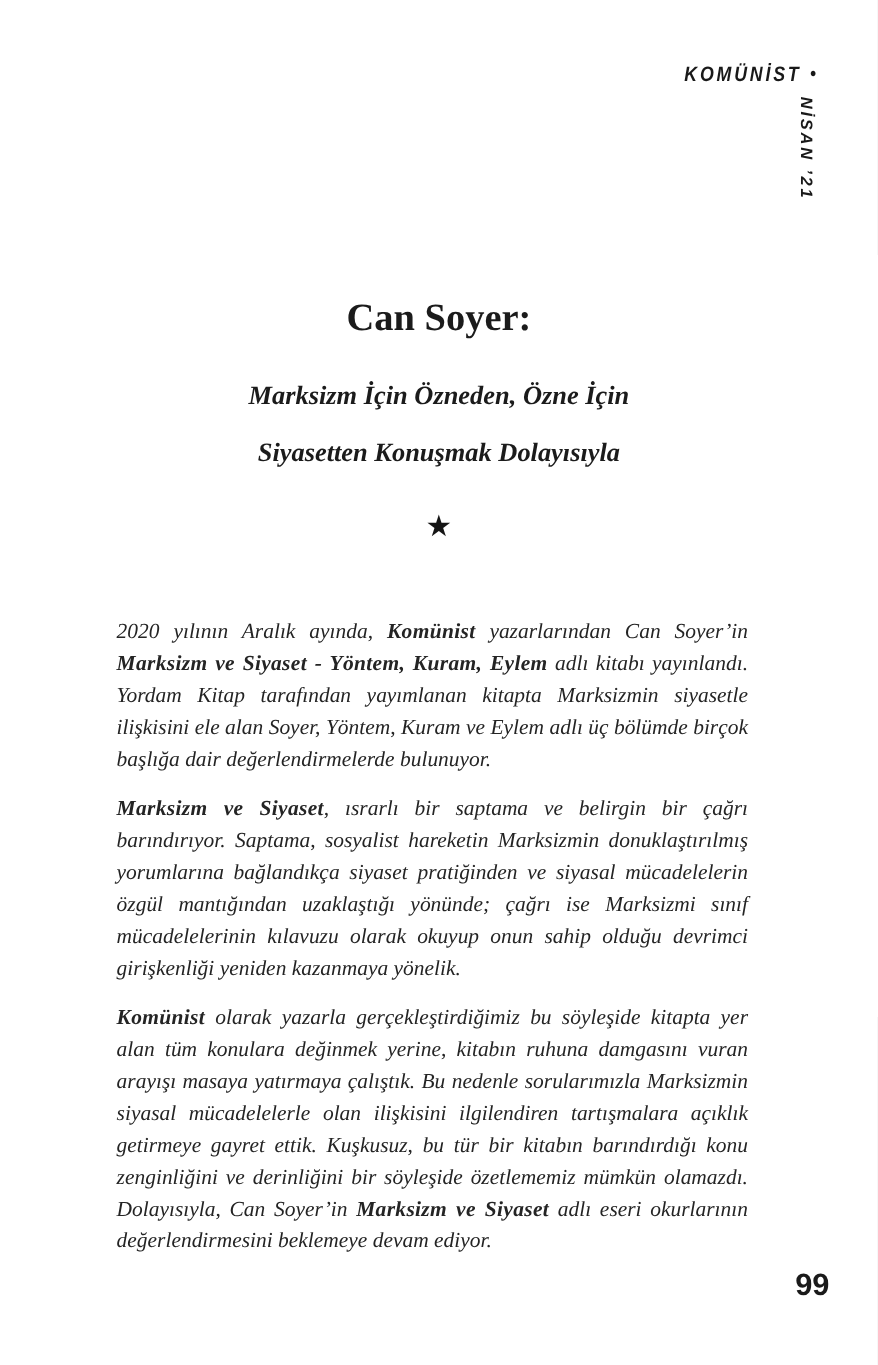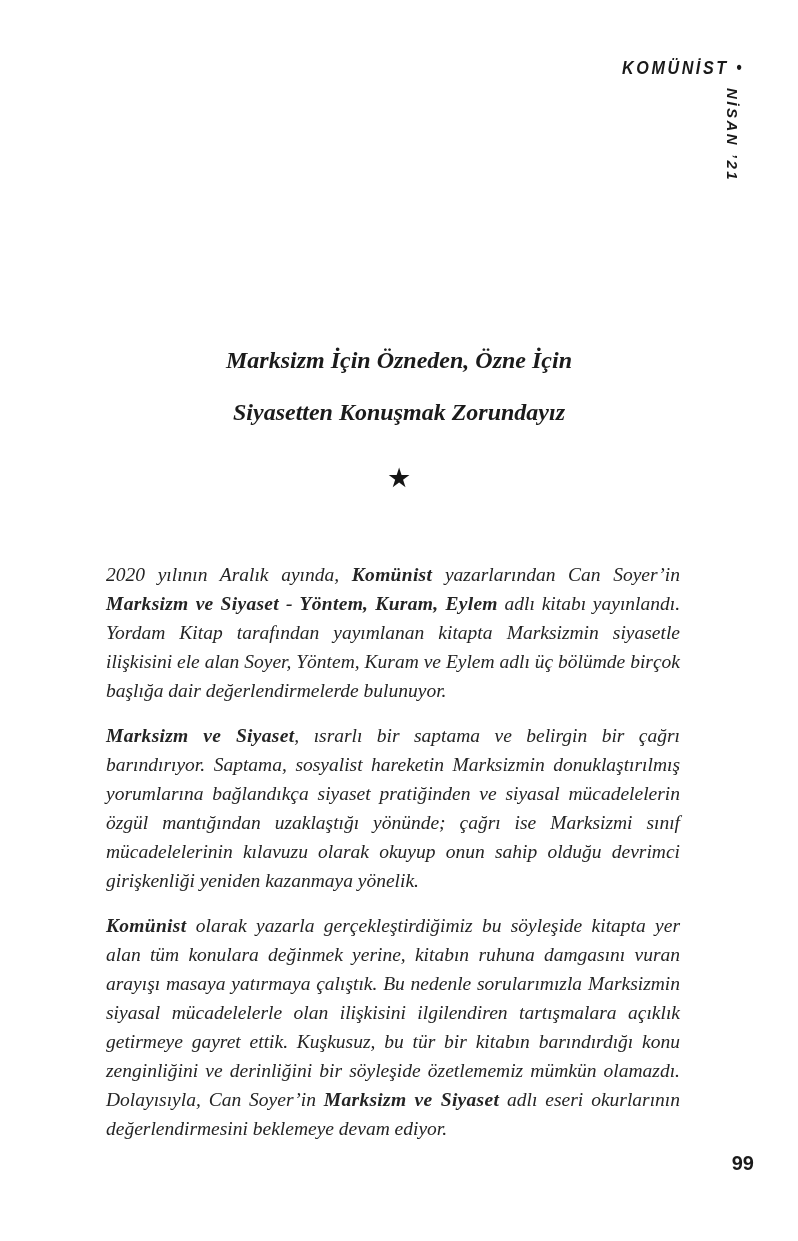--- a/index.html
+++ b/index.html
@@ -115,39 +115,40 @@
     letter-spacing: 0.3px;
   }
 
   
   .pageno {
     position: absolute;
     top: 1152px;
     right: 44px;
     font-family: "Liberation Sans", sans-serif;
     font-weight: 700;
-    font-size: 20px;
+    font-size: 28px;
     color: #1a1a1a;
   }
 </style>
 </head>
 <body>
 
 <div class="page">
 
   <div class="masthead">
     <span class="mag-title">KOMÜNİST</span><span class="mag-bullet">•</span>
   </div>
 
   <div class="issue">NİSAN ’21</div>
 
+  <h2 class="kicker">Can Soyer:</h2>
 
   <h1 class="headline">
     <span class="hl-line">Marksizm İçin Özneden, Özne İçin</span>
-    <span class="hl-line">Siyasetten Konuşmak Zorundayız</span>
+    <span class="hl-line">Siyasetten Konuşmak Dolayısıyla</span>
   </h1>
 
   <div class="star">★</div>
 
   <div class="body-col">
       <p><span class="run">2020 yılının Aralık ayında, </span><span class="run bold">Komünist</span><span class="run"> yazarlarından Can Soyer’in </span><span class="run bold">Marksizm ve Siyaset - Yöntem, Kuram, Eylem</span><span class="run"> adlı kitabı yayınlandı. Yordam Kitap tarafından yayımlanan kitapta Marksizmin siyasetle ilişkisini ele alan Soyer, Yöntem, Kuram ve Eylem adlı üç bölümde birçok başlığa dair değerlendirmelerde bulunuyor.</span></p>
       <p><span class="run bold">Marksizm ve Siyaset</span><span class="run">, ısrarlı bir saptama ve belirgin bir çağrı barındırıyor. Saptama, sosyalist hareketin Marksizmin donuklaştırılmış yorumlarına bağlandıkça siyaset pratiğinden ve siyasal mücadelelerin özgül mantığından uzaklaştığı yönünde; çağrı ise Marksizmi sınıf mücadelelerinin kılavuzu olarak okuyup onun sahip olduğu devrimci girişkenliği yeniden kazanmaya yönelik.</span></p>
       <p><span class="run bold">Komünist</span><span class="run"> olarak yazarla gerçekleştirdiğimiz bu söyleşide kitapta yer alan tüm konulara değinmek yerine, kitabın ruhuna damgasını vuran arayışı masaya yatırmaya çalıştık. Bu nedenle sorularımızla Marksizmin siyasal mücadelelerle olan ilişkisini ilgilendiren tartışmalara açıklık getirmeye gayret ettik. Kuşkusuz, bu tür bir kitabın barındırdığı konu zenginliğini ve derinliğini bir söyleşide özetlememiz mümkün olamazdı. Dolayısıyla, Can Soyer’in </span><span class="run bold">Marksizm ve Siyaset</span><span class="run"> adlı eseri okurlarının değerlendirmesini beklemeye devam ediyor.</span></p>
     </div>
 

